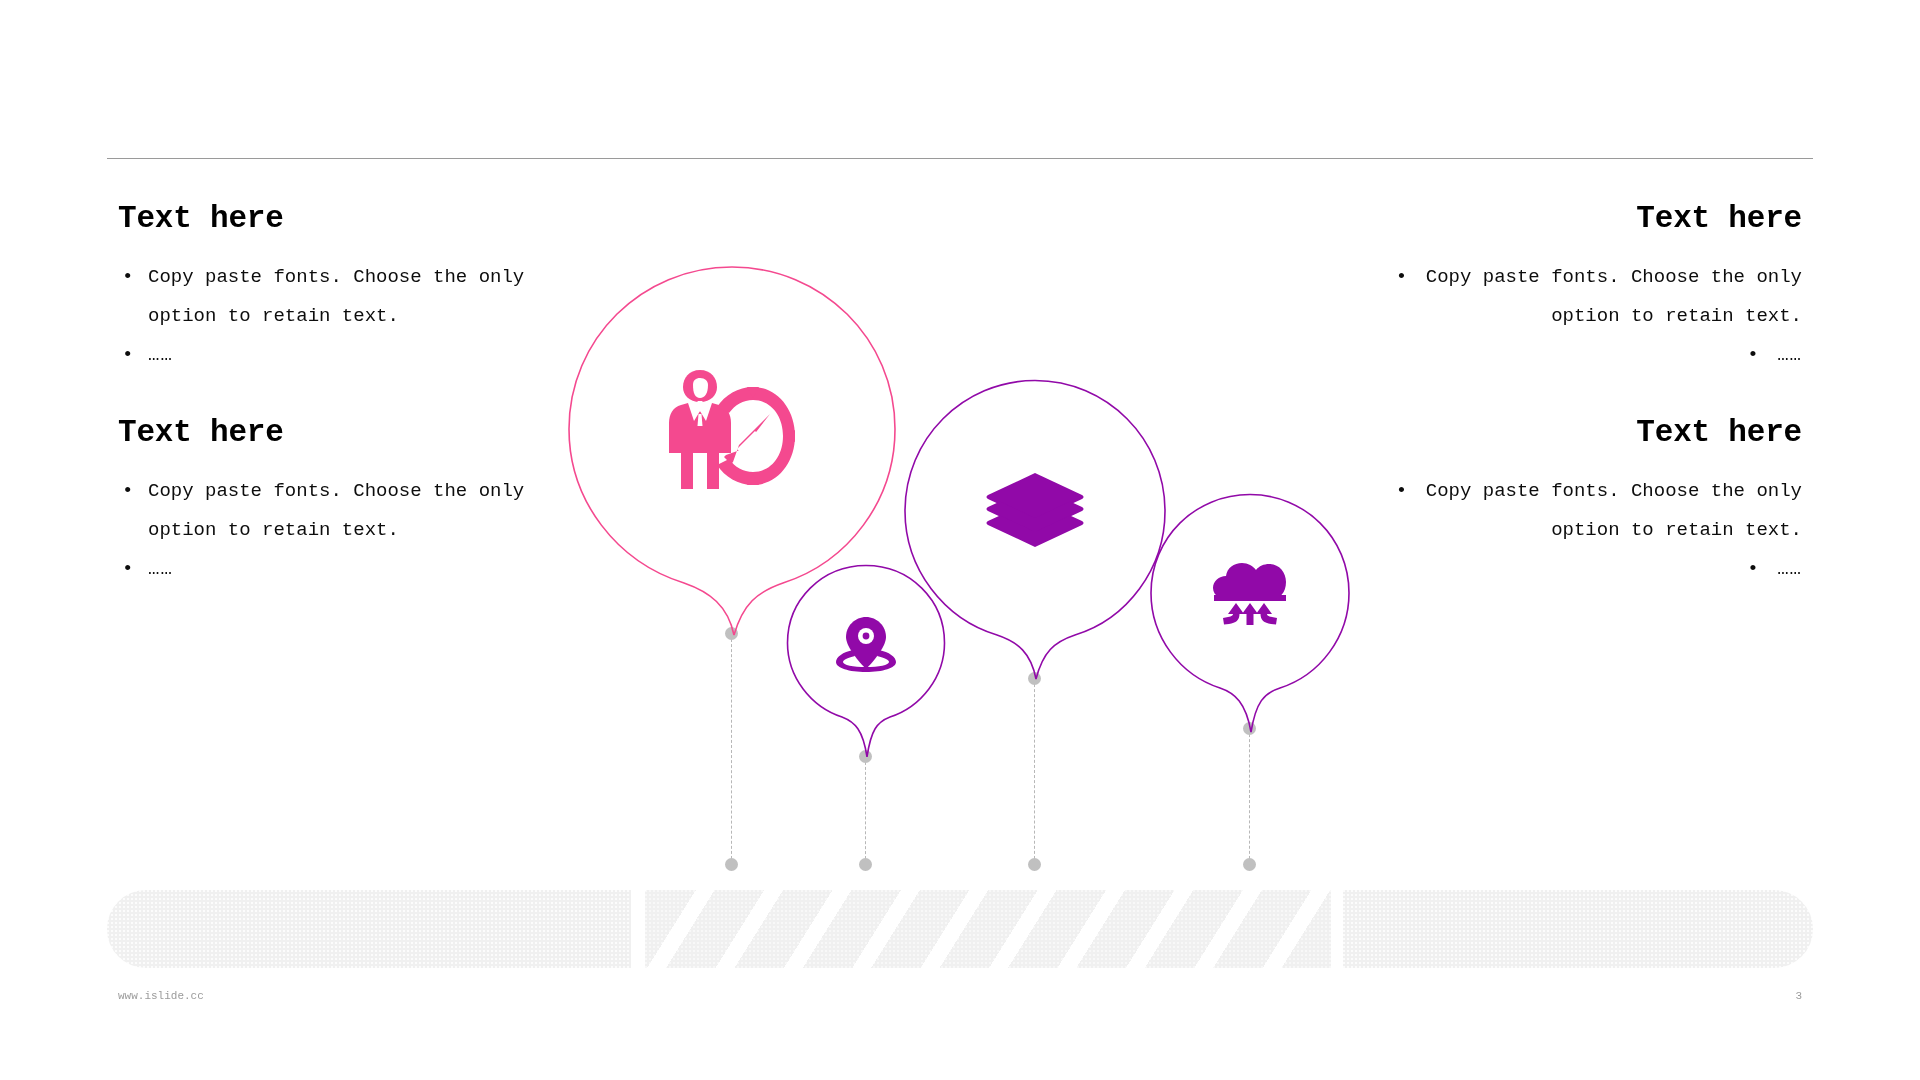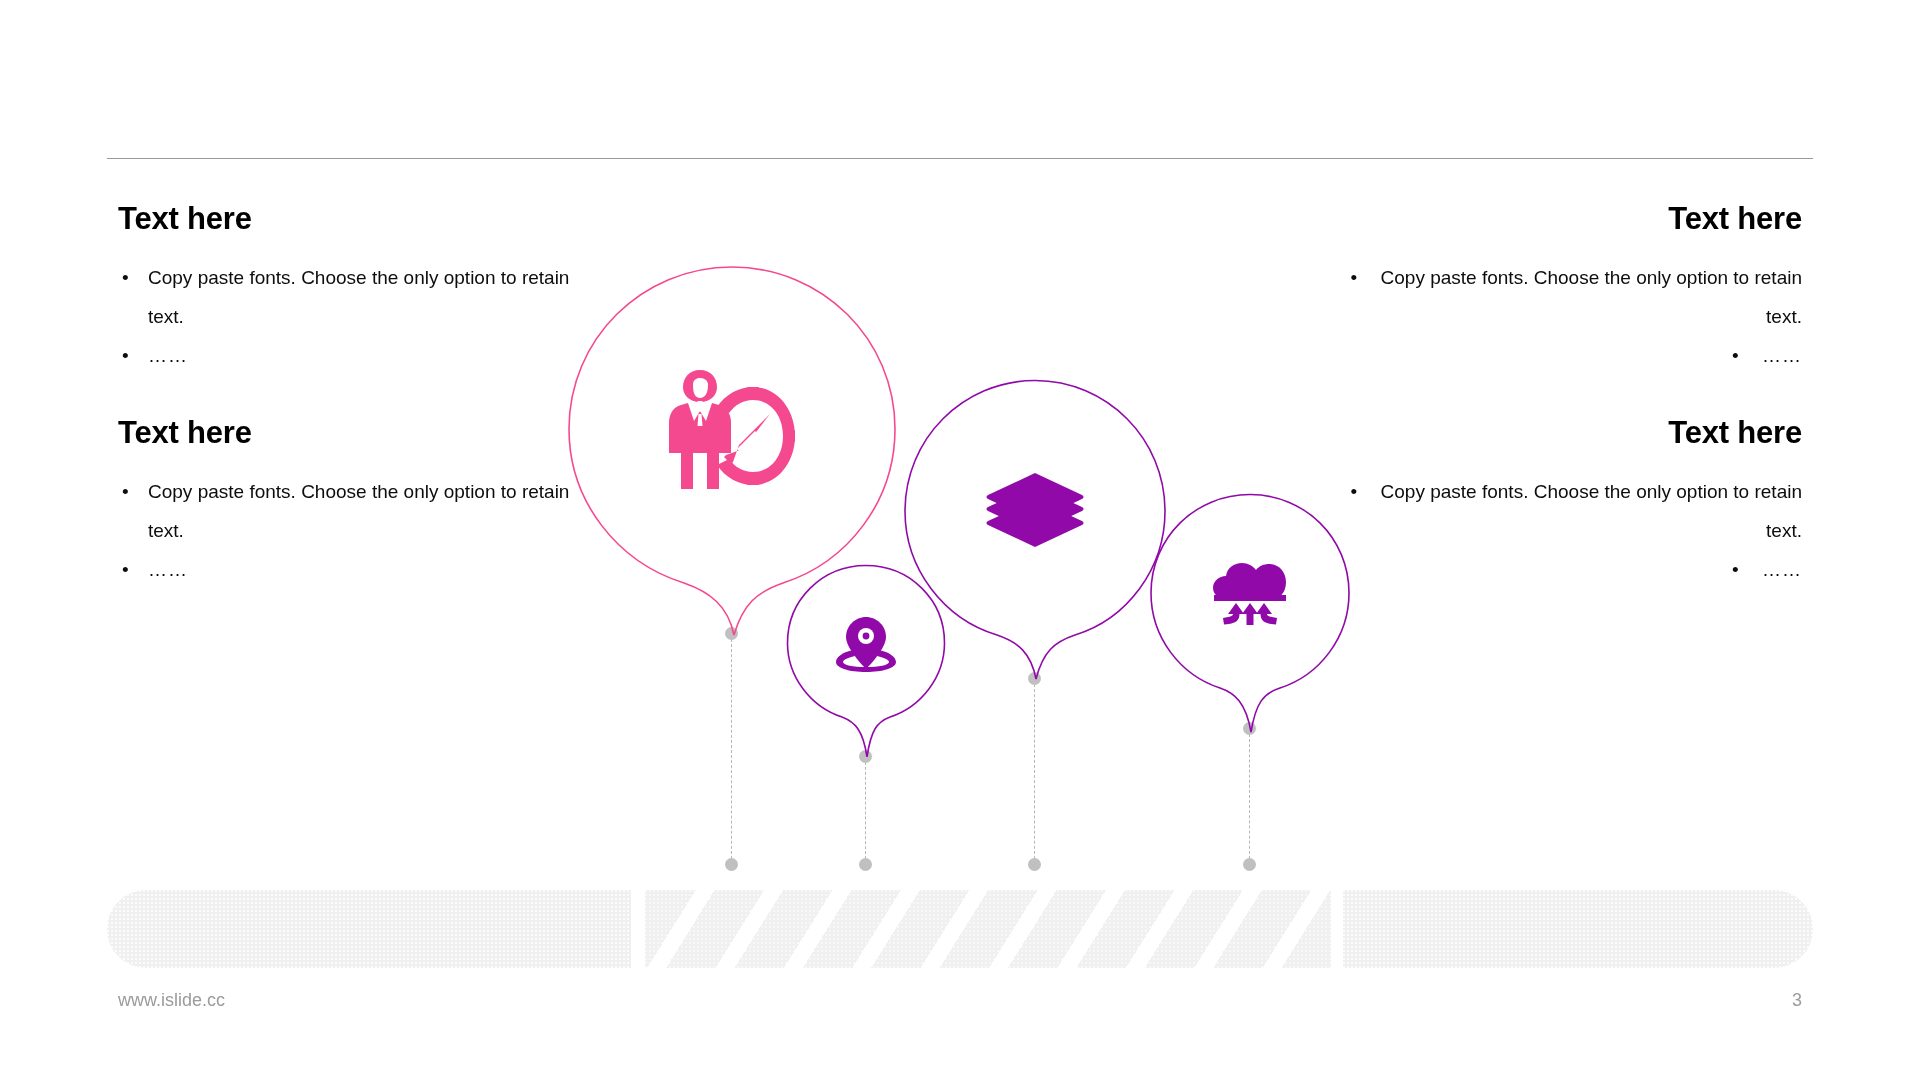--- a/index.html
+++ b/index.html
@@ -11,20 +11,21 @@
   body {
     font-family: "Liberation Sans", sans-serif;
     -webkit-font-smoothing: antialiased;
   }
   #slide {
     position: relative;
     width: 1920px;
     height: 1036px;
     background: #ffffff;
     overflow: hidden;
+    font-family: Liberation Mono, monospace;
   }
 
   
   #top-rule {
     position: absolute;
     left: 107px;
     top: 158px;
     width: 1706px;
     height: 1px;
     background: #9a9a9a;
@@ -164,21 +165,21 @@
     inset: 0;
     background-image:
       radial-gradient(circle at 1px 1px, rgba(255,255,255,0.55) 0.7px, transparent 0.9px);
     background-size: 4px 4px;
   }
 
   
   .footer-text {
     position: absolute;
     top: 990px;
-    font-size: 18px;
+    font-size: 11px;
     color: #9b9b9b;
   }
   #footer-url  { left: 118px; }
   #footer-page { right: 118px; }
 </style>
 </head>
 <body>
 
 <div id="slide">
 

